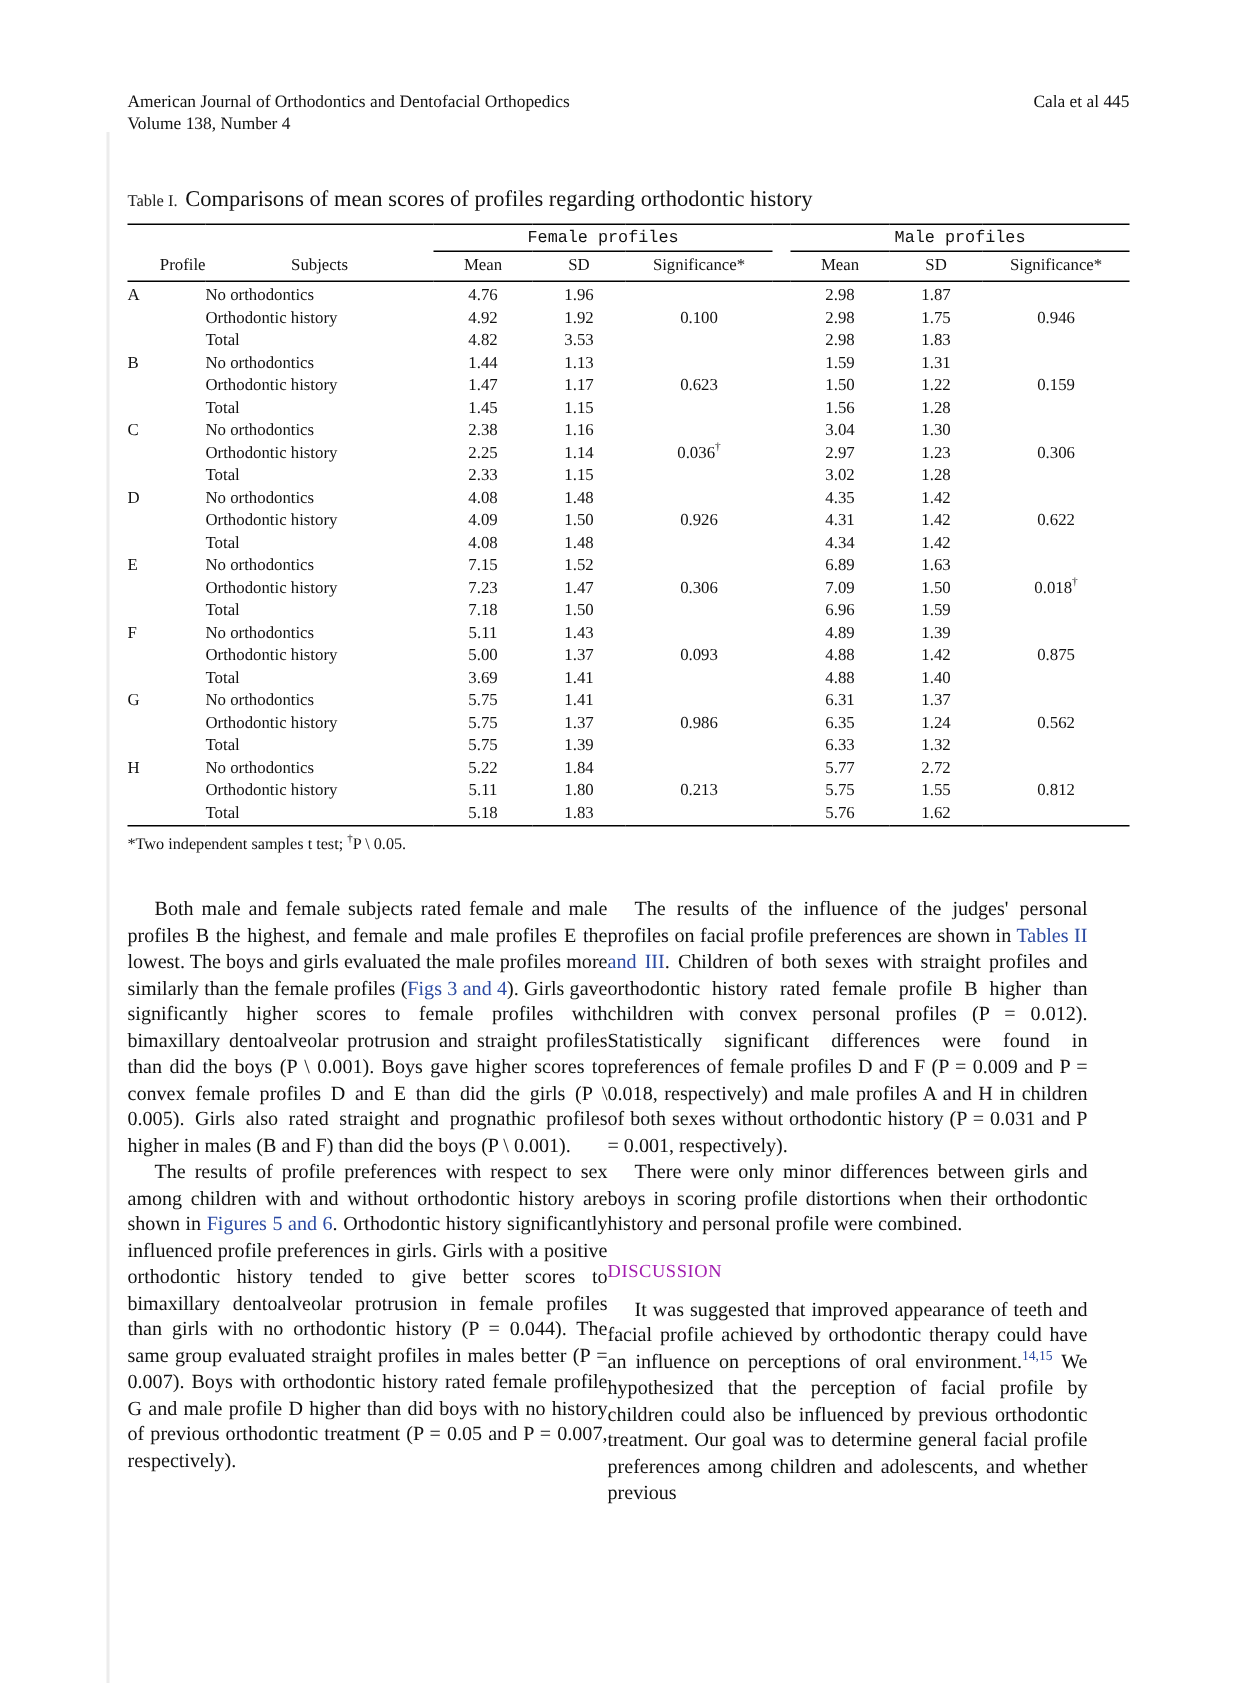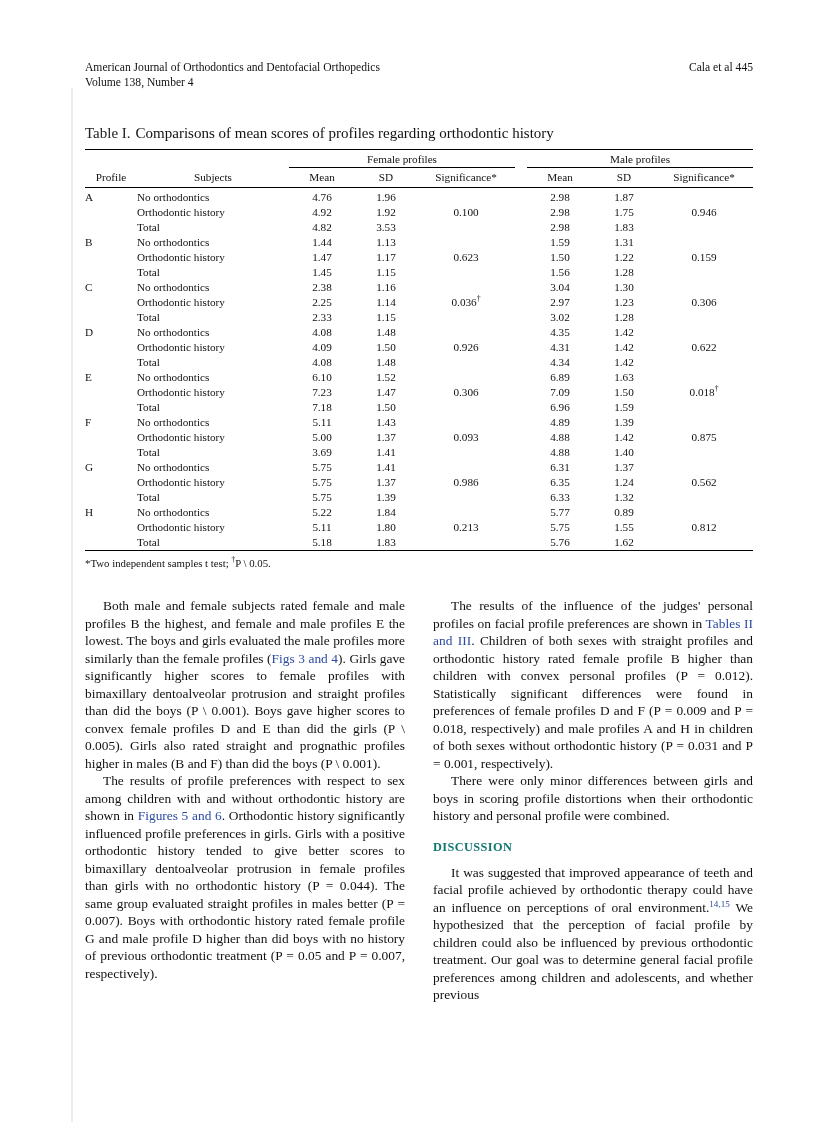--- a/index.html
+++ b/index.html
@@ -31,35 +31,35 @@
     font-size: 11.6px;
     line-height: 15px;
   }
   
   .table-block {
     position: absolute;
     top: 124px; left: 85px;
     width: 668px;
   }
   .caption { margin-bottom: 7px; }
-  .cap-label { font-size: 15px; margin-right: 5px; color: #222; }
+  .cap-label { font-size: 11px; margin-right: 5px; color: #222; }
   .cap-text  { font-size: 15px; }
   table {
     border-collapse: collapse;
     table-layout: fixed;
     width: 668px;
     font-size: 11.2px;
     border-top: 1.6px solid #000;
     border-bottom: 1.6px solid #000;
   }
   thead th { font-weight: normal; }
-  tr.grp th { padding: 3px 0 2px; text-align: center; }
+  tr.grp th { padding: 3px 0 2px; text-align: center; font-family: Liberation Mono, monospace; }
   tr.grp th.grp-h { border-bottom: 1px solid #000; }
   tr.cols th { border-bottom: 1px solid #000; padding: 3px 0 4px; text-align: center; }
-  tr.cols th.al { text-align: center; }
+  tr.cols th.al { text-align: right; }
   tbody td {
     height: 15px;
     line-height: 15px;
     padding: 0;
     text-align: center;
     white-space: nowrap;
     overflow: hidden;
   }
   tbody td.c0, tbody td.c1 { text-align: left; }
   tbody tr:first-child td { padding-top: 2px; }
@@ -68,38 +68,37 @@
     margin-top: 5px;
     font-size: 10.8px;
     line-height: 14px;
   }
   
   .body-columns {
     position: absolute;
     top: 597px; left: 85px;
     width: 668px;
     display: flex;
-    gap: 28px;
   }
   .col { width: 320px; }
   .para {
     margin: 0;
     font-size: 13.4px;
     line-height: 17.5px;
     text-align: justify;
     text-indent: 18px;
   }
   .link { color: #2b4aa2; cursor: pointer; }
   sup.ref { color: #2b4aa2; cursor: pointer; }
   .section-heading {
     margin: 15px 0 9px 0;
     font-size: 12.3px;
-    font-weight: bold;
+    font-weight: normal;
     letter-spacing: 0.4px;
-    color: #0f766e;
+    color: #a21caf;
   }
 </style>
 </head>
 <body>
 
 <div class="page">
   <div class="page-edge"></div>
 
   <header class="running-head">
     <div class="rh-left">
@@ -273,21 +272,21 @@
             <td class="c3">1.48</td>
             <td class="c4"></td>
             <td class="c5"></td>
             <td class="c6">4.34</td>
             <td class="c7">1.42</td>
             <td class="c8"></td>
           </tr>
           <tr>
             <td class="c0">E</td>
             <td class="c1">No orthodontics</td>
-            <td class="c2">6.10</td>
+            <td class="c2">7.15</td>
             <td class="c3">1.52</td>
             <td class="c4"></td>
             <td class="c5"></td>
             <td class="c6">6.89</td>
             <td class="c7">1.63</td>
             <td class="c8"></td>
           </tr>
           <tr>
             <td class="c0"></td>
             <td class="c1">Orthodontic history</td>
@@ -377,21 +376,21 @@
             <td class="c8"></td>
           </tr>
           <tr>
             <td class="c0">H</td>
             <td class="c1">No orthodontics</td>
             <td class="c2">5.22</td>
             <td class="c3">1.84</td>
             <td class="c4"></td>
             <td class="c5"></td>
             <td class="c6">5.77</td>
-            <td class="c7">0.89</td>
+            <td class="c7">2.72</td>
             <td class="c8"></td>
           </tr>
           <tr>
             <td class="c0"></td>
             <td class="c1">Orthodontic history</td>
             <td class="c2">5.11</td>
             <td class="c3">1.80</td>
             <td class="c4">0.213</td>
             <td class="c5"></td>
             <td class="c6">5.75</td>

